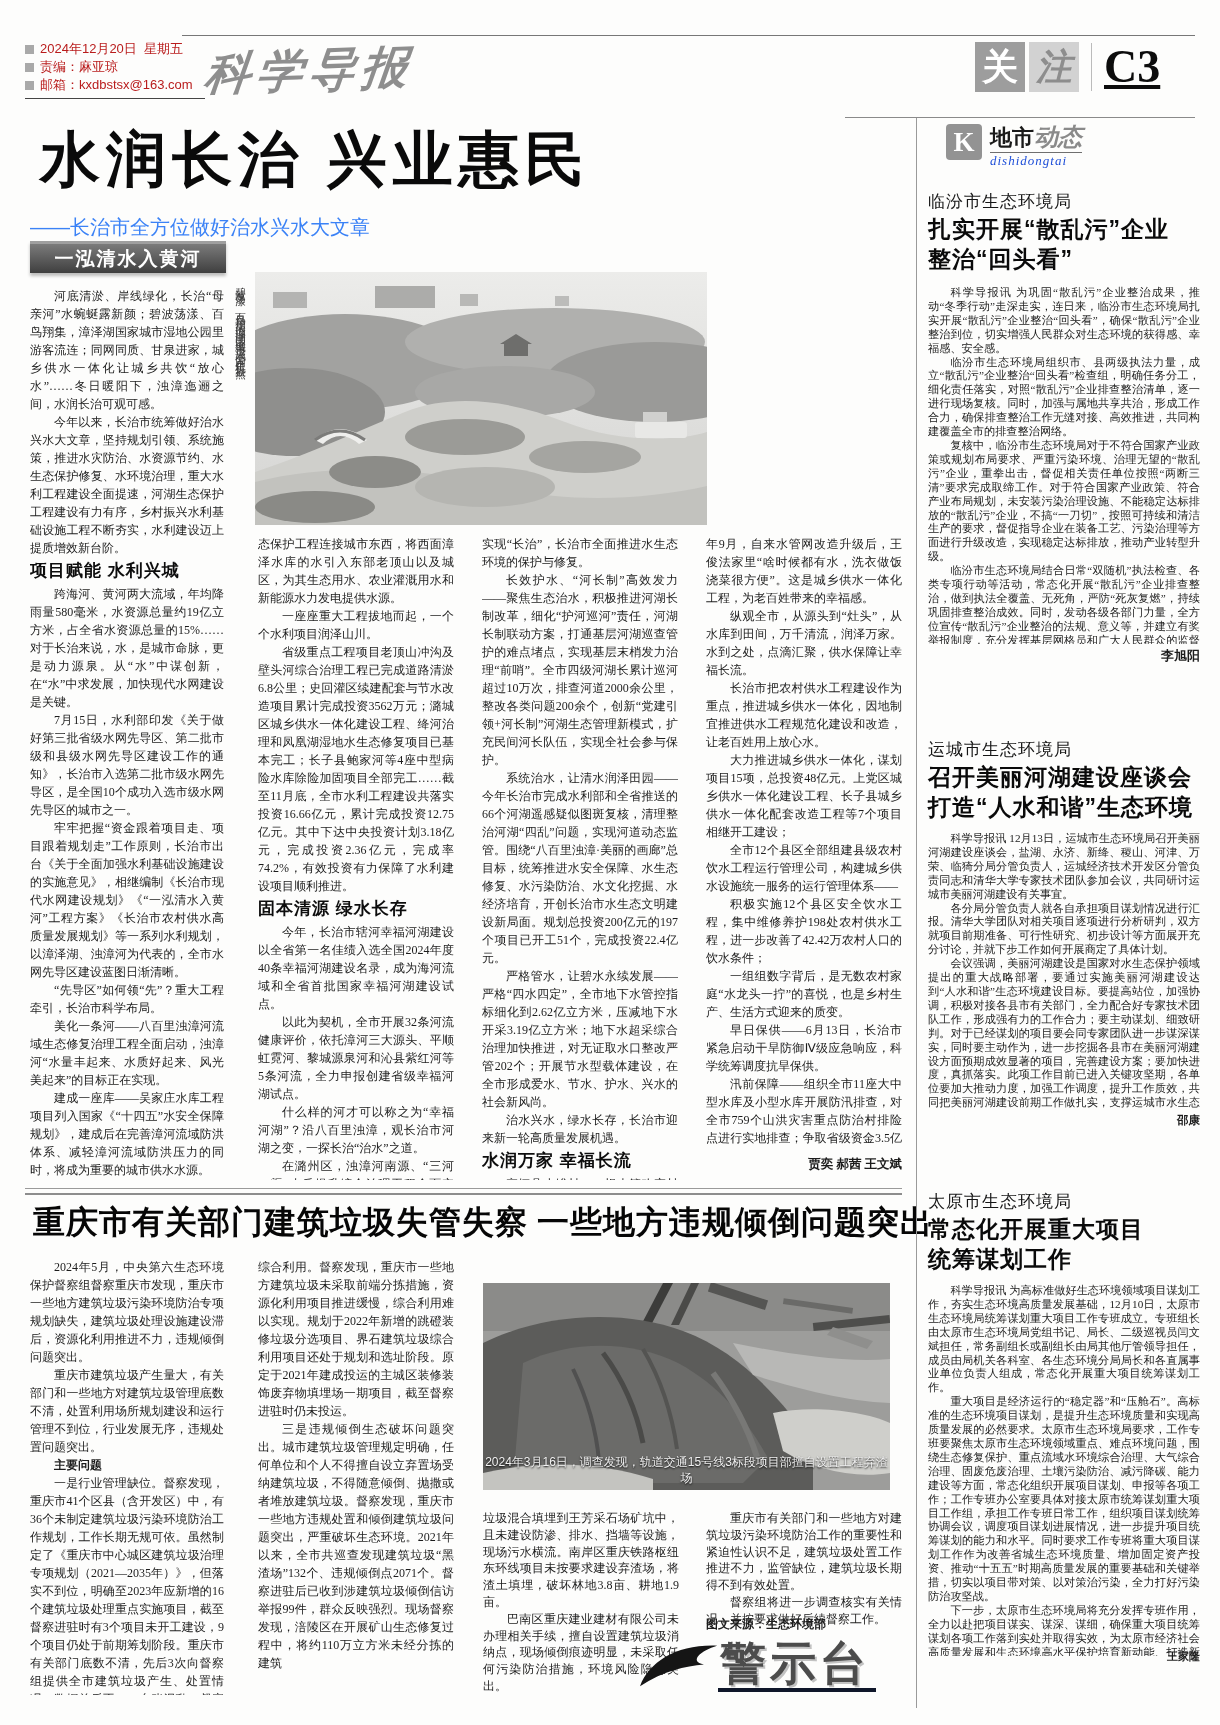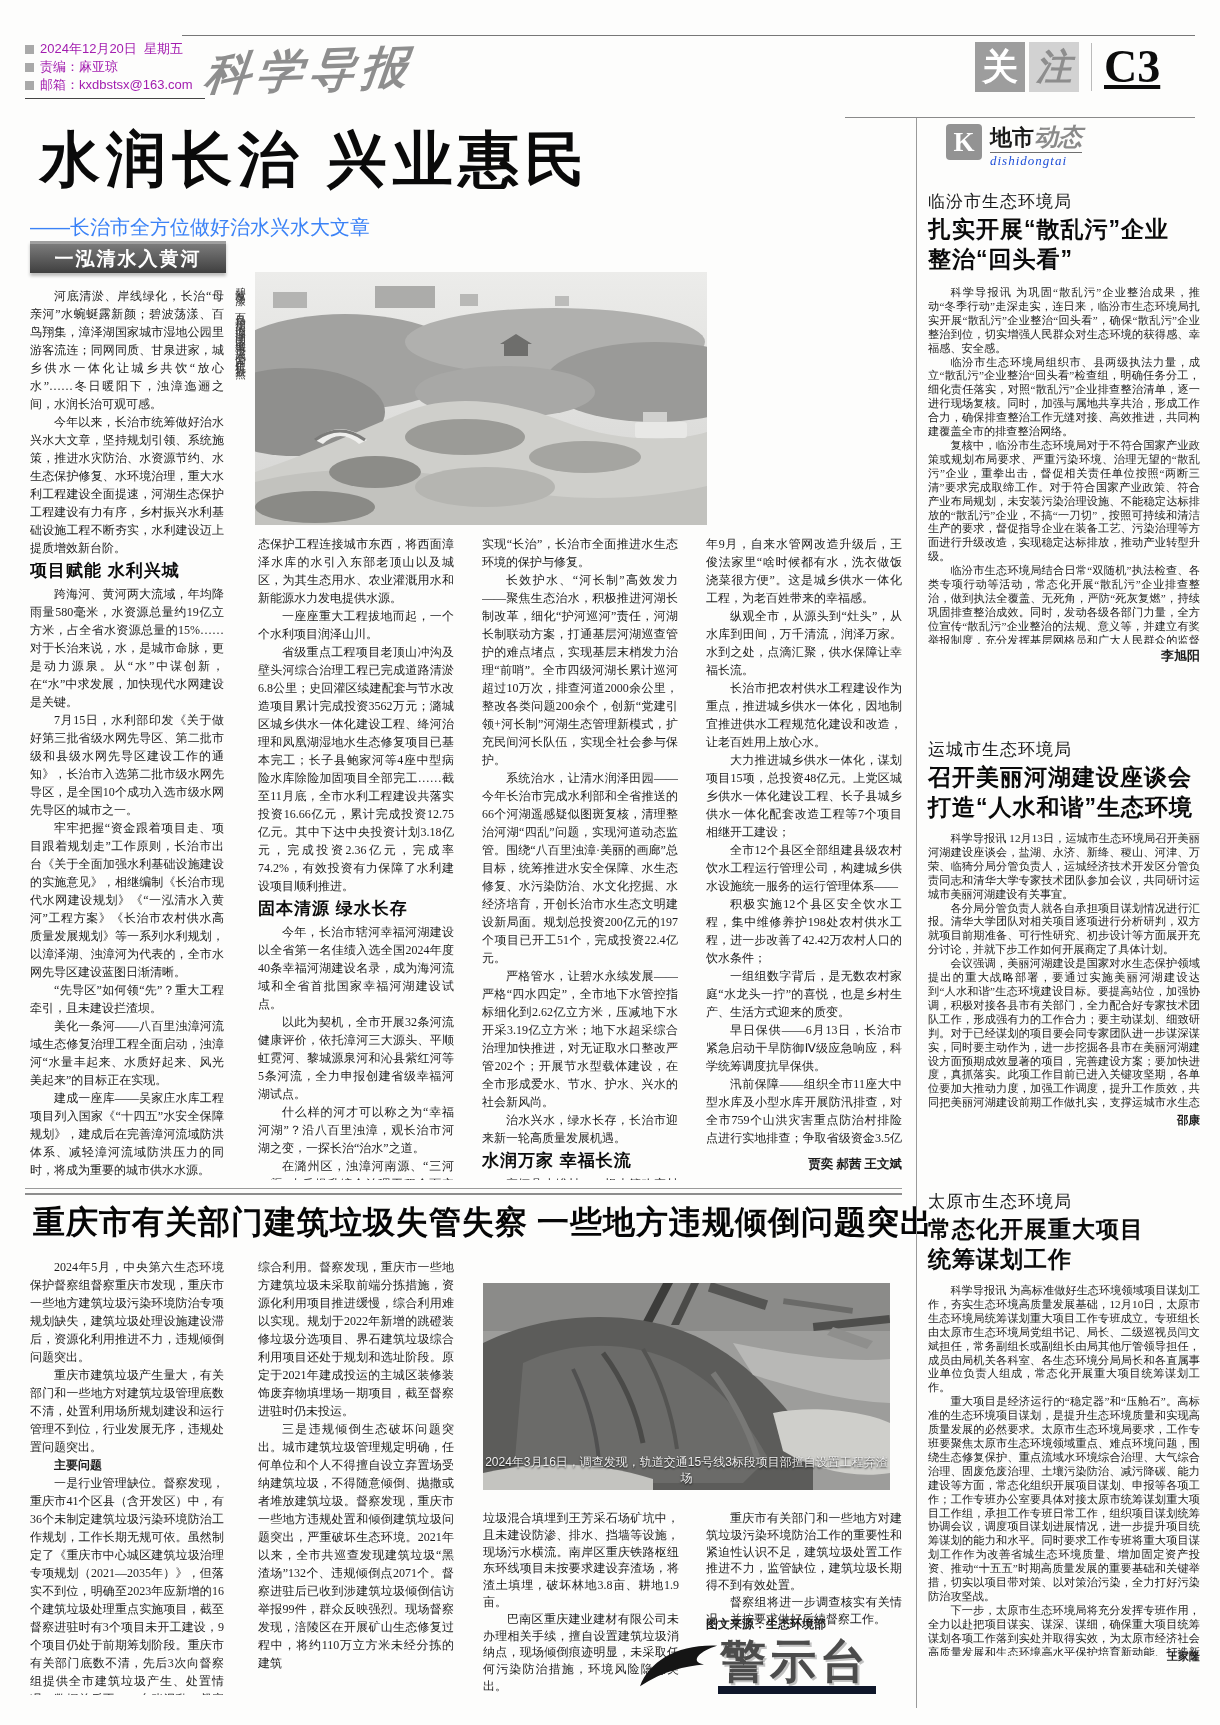--- a/index.html
+++ b/index.html
@@ -1,21 +1,21 @@
 <!DOCTYPE html>
 <html><head>
 <meta charset="utf-8">
 <style>
   html,body{margin:0;padding:0;background:#b9b9b9;}
   .page{position:relative;width:1220px;height:1725px;margin:0 auto;background:#fdfdfc;overflow:hidden;
         font-family:"Liberation Serif",serif;color:#1c1c1c;}
   .abs{position:absolute;}
   .rule{background:#777;}
   
-  .meta{font:13px/18px "Liberation Sans",sans-serif;color:#a21caf;}
+  .meta{font:13px/18px "Liberation Sans",sans-serif;color:#b91c1c;}
   .meta .row{display:flex;align-items:center;gap:6px;}
   .sq{width:9px;height:9px;background:#a9a9a9;display:inline-block;flex:none;}
   .masthead{font:italic 900 46px/1 "Liberation Serif",serif;color:#8e8e8e;transform:skewX(-8deg) rotate(-2deg);letter-spacing:6px;}
   .badgebox{display:flex;align-items:center;gap:4px;}
   .bz{width:50px;height:50px;display:flex;align-items:center;justify-content:center;
       font:900 36px/1 "Liberation Sans",sans-serif;}
   .bz1{background:#9d9d9d;color:#fff;}
   .bz2{background:#d2d2d2;color:#8d8d8d;font-style:italic;font-family:"Liberation Serif",serif;}
   .vdiv{width:1px;height:48px;background:#bbb;margin:0 8px;}
   .pageno{font:900 46px/1 "Liberation Serif",serif;color:#0c0c0c;text-decoration:underline;}
@@ -36,21 +36,21 @@
   .it-hb{font-weight:bold;text-indent:2em;}
   .byline{font:bold 12.5px/16px "Liberation Serif",serif;text-align:right;}
   
   .h2{font:900 32px/1.2 "Liberation Serif",serif;color:#060606;letter-spacing:1px;white-space:nowrap;}
   .bcol-s{font:12px/16.8px "Liberation Serif",serif;}
   .pcap{position:absolute;left:0;right:0;bottom:4px;text-align:center;color:#f2f2f2;
         font:12px/16px "Liberation Sans",sans-serif;text-shadow:0 1px 2px #000;}
   .credit{font-weight:bold;text-align:left;text-indent:0;}
   .jst{display:flex;align-items:center;}
   .jst-text{font:900 46px/1 "Liberation Sans",sans-serif;color:#4c4c4c;letter-spacing:4px;
-            text-shadow:2px 2px 0 #c2c2c2;border-bottom:8px solid #0f172a;padding:0 6px 2px 2px;}
+            text-shadow:2px 2px 0 #c2c2c2;border-bottom:4px solid #0f172a;padding:0 6px 2px 2px;}
   
   .klogo{display:flex;align-items:flex-start;gap:8px;}
   .kbadge{width:36px;height:36px;background:#939393;border-radius:4px;color:#fff;
           font:900 27px/36px "Liberation Serif",serif;text-align:center;}
   .klogo .t1{font:bold 22px/26px "Liberation Sans",sans-serif;color:#1a1a1a;}
   .klogo .t2{font:italic 900 24px/26px "Liberation Serif",serif;color:#8a8a8a;}
   .klogo .py{font:italic 13px/16px "Liberation Serif",serif;color:#1d4ed8;border-top:1px solid #6f6f6f;margin-top:1px;letter-spacing:1px;}
   .kicker{font:17px/20px "Liberation Sans",sans-serif;color:#161616;letter-spacing:1px;}
   .shl{font:bold 23px/30px "Liberation Sans",sans-serif;color:#0a0a0a;letter-spacing:1px;}
   .scol{font:11.2px/13.9px "Liberation Serif",serif;text-align:justify;overflow:hidden;}
@@ -123,21 +123,21 @@
   </div>
   <div class="abs vcap" style="left:233px;top:278px;">碧波荡漾、百鸟翔集的漳泽湖国家城市湿地公园生机盎然</div>
 
   <div class="abs col" style="left:30px;top:287px;width:194px;height:893px;">
       <div class="it-p">河底清淤、岸线绿化，长治“母亲河”水蜿蜒露新颜；碧波荡漾、百鸟翔集，漳泽湖国家城市湿地公园里游客流连；同网同质、甘泉进家，城乡供水一体化让城乡共饮“放心水”……冬日暖阳下，浊漳迤逦之间，水润长治可观可感。</div>
       <div class="it-p">今年以来，长治市统筹做好治水兴水大文章，坚持规划引领、系统施策，推进水灾防治、水资源节约、水生态保护修复、水环境治理，重大水利工程建设全面提速，河湖生态保护工程建设有力有序，乡村振兴水利基础设施工程不断夯实，水利建设迈上提质增效新台阶。</div>
       <div class="it-h">项目赋能  水利兴城</div>
       <div class="it-p">跨海河、黄河两大流域，年均降雨量580毫米，水资源总量约19亿立方米，占全省水资源总量的15%……对于长治来说，水，是城市命脉，更是动力源泉。从“水”中谋创新，在“水”中求发展，加快现代水网建设是关键。</div>
       <div class="it-p">7月15日，水利部印发《关于做好第三批省级水网先导区、第二批市级和县级水网先导区建设工作的通知》，长治市入选第二批市级水网先导区，是全国10个成功入选市级水网先导区的城市之一。</div>
       <div class="it-p">牢牢把握“资金跟着项目走、项目跟着规划走”工作原则，长治市出台《关于全面加强水利基础设施建设的实施意见》，相继编制《长治市现代水网建设规划》《“一泓清水入黄河”工程方案》《长治市农村供水高质量发展规划》等一系列水利规划，以漳泽湖、浊漳河为代表的，全市水网先导区建设蓝图日渐清晰。</div>
-      <div class="it-p">“先导区”如何领“先”？重大工程牵引，且未建设拦渣坝。</div>
+      <div class="it-p">“先导区”如何领“先”？重大工程牵引，长治市科学布局。</div>
       <div class="it-p">美化一条河——八百里浊漳河流域生态修复治理工程全面启动，浊漳河“水量丰起来、水质好起来、风光美起来”的目标正在实现。</div>
       <div class="it-p">建成一座库——吴家庄水库工程项目列入国家《“十四五”水安全保障规划》，建成后在完善漳河流域防洪体系、减轻漳河流域防洪压力的同时，将成为重要的城市供水水源。</div>
       <div class="it-p">引来一股水——辛安泉水库供水工程前期有序推进，建成后将进一步完善供水保障体系、化解供水风险，提高水安全保障能力。</div>
     </div>
   <div class="abs col" style="left:258px;top:535px;width:196px;height:645px;">
       <div class="it-pc">态保护工程连接城市东西，将西面漳泽水库的水引入东部老顶山以及城区，为其生态用水、农业灌溉用水和新能源水力发电提供水源。</div>
       <div class="it-p">一座座重大工程拔地而起，一个个水利项目润泽山川。</div>
       <div class="it-p">省级重点工程项目老顶山冲沟及壁头河综合治理工程已完成道路清淤6.8公里；史回灌区续建配套与节水改造项目累计完成投资3562万元；潞城区城乡供水一体化建设工程、绛河治理和凤凰湖湿地水生态修复项目已基本完工；长子县鲍家河等4座中型病险水库除险加固项目全部完工……截至11月底，全市水利工程建设共落实投资16.66亿元，累计完成投资12.75亿元。其中下达中央投资计划3.18亿元，完成投资2.36亿元，完成率74.2%，有效投资有力保障了水利建设项目顺利推进。</div>
       <div class="it-h">固本清源  绿水长存</div>
       <div class="it-p">今年，长治市辖河幸福河湖建设以全省第一名佳绩入选全国2024年度40条幸福河湖建设名录，成为海河流域和全省首批国家幸福河湖建设试点。</div>

